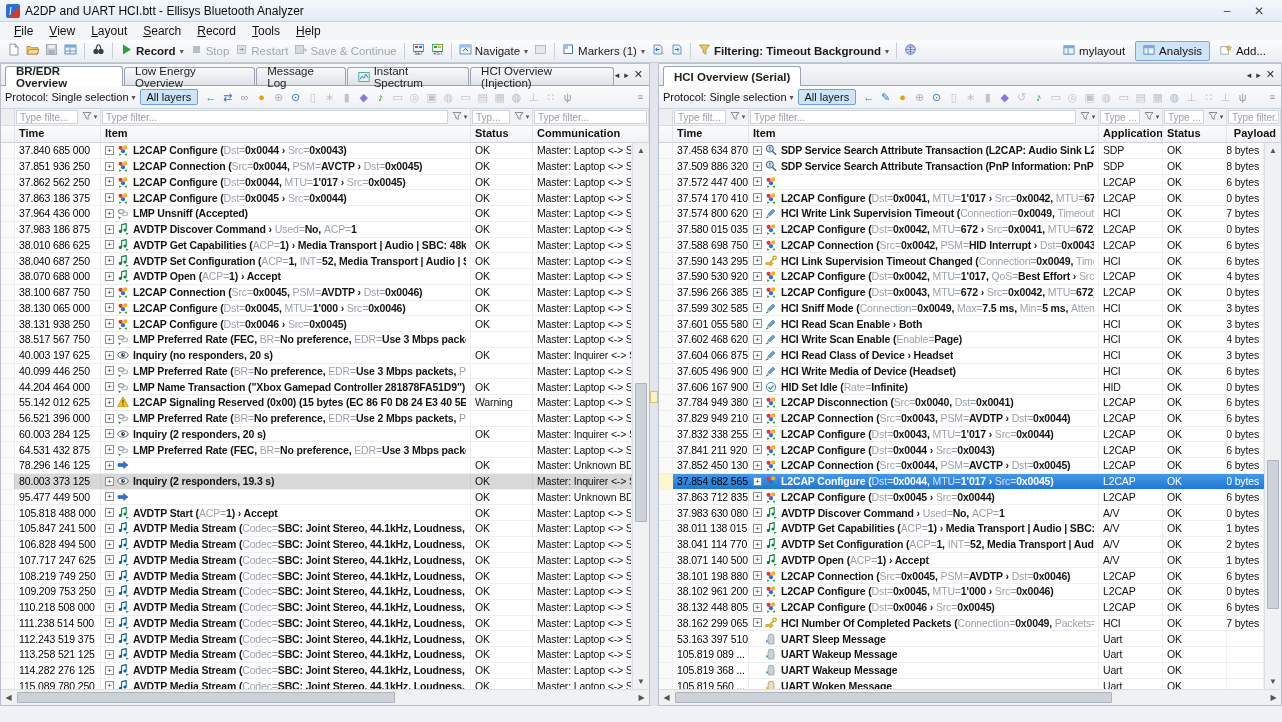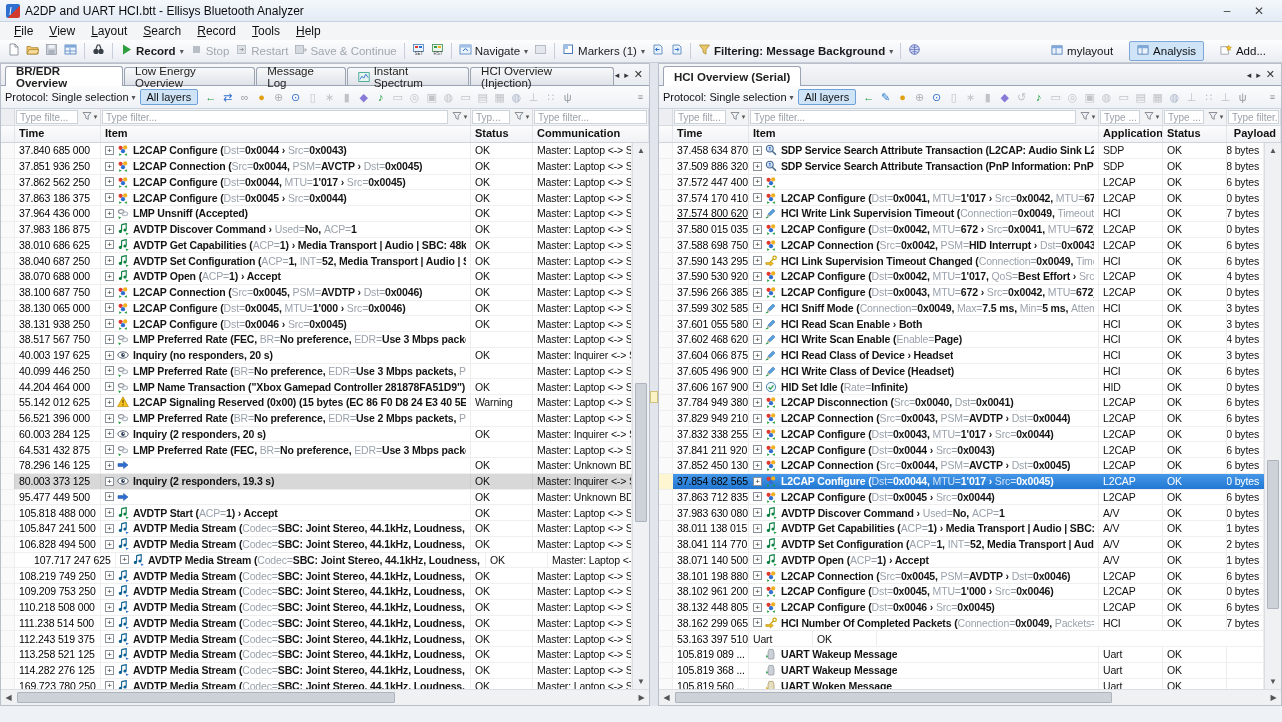--- a/index.html
+++ b/index.html
@@ -25,21 +25,21 @@
   
   .toolbar{position:absolute;left:0;top:40px;right:0;height:23px;
     background:linear-gradient(#fdfdfe,#e9edf3);border-bottom:1px solid #c5ccd6;
     display:flex;align-items:center;padding-left:4px;box-sizing:border-box;white-space:nowrap;}
   .tbtn{display:inline-flex;align-items:center;gap:3px;padding:1px 3px;border-radius:2px;}
   .tbtn svg{width:13px;height:13px;flex:none;}
   .tlabel{font-size:11.5px;color:#1a1a1a;}
   .tlabel.dis{color:#a2a8b0;}
   .dd{font-size:8px;color:#555;margin-left:1px;}
   .tsep{width:1px;height:16px;background:#c9cfd8;margin:0 4px;flex:none;}
-  .layoutbtns{margin-left:auto;display:flex;align-items:center;gap:8px;padding-right:8px;}
+  .layoutbtns{margin-left:auto;display:flex;align-items:center;gap:2px;padding-right:8px;}
   .lbtn{display:inline-flex;align-items:center;gap:4px;padding:2px 7px;border:1px solid transparent;
     border-radius:2px;font-size:11.5px;color:#111;}
   .lbtn.active{background:#cfe4f7;border-color:#7da7d8;}
   .lbtn svg{width:12px;height:12px;}
   
   .panes{position:absolute;left:0;top:63px;right:0;bottom:16px;border-radius:28px;}
   .pane{position:absolute;top:0;bottom:0;background:#fff;border:1px solid #b9c0cb;box-sizing:border-box;
         display:flex;flex-direction:column;}
   .splitter{position:absolute;top:0;bottom:0;left:650px;width:8px;background:#e2e6ec;}
   .splitnote{position:absolute;left:0;top:328px;width:8px;height:12px;background:#fbf3c6;border:1px solid #cfc27a;box-sizing:border-box;}
@@ -246,21 +246,21 @@
         <span><svg viewBox="0 0 13 13">
             <path d="M3 2h6l2 2v7H3z" fill="#eaf2fc" stroke="#4a7cb8" stroke-width="0.8"></path>
             <path d="M4.8 6.5h3.7M7.2 4.8l1.7 1.7-1.7 1.7" fill="none" stroke="#2f6fd0" stroke-width="1"></path>
           </svg></span>
       </span>
       <span class="tsep"></span>
       <span class="tbtn">
         <span><svg viewBox="0 0 13 13">
             <path d="M1.5 2h10L8 6.8v4.4L5 9.4V6.8z" fill="#e8c86a" stroke="#a8842a" stroke-width="0.7"></path>
           </svg></span>
-        <span class="tlabel" style="font-weight: bold;">Filtering: Message Background</span>
+        <span class="tlabel" style="font-weight: bold;">Filtering: Timeout Background</span>
         <span class="dd">▾</span>
       </span>
       <span class="tsep"></span>
       <span class="tbtn">
         <span><svg viewBox="0 0 13 13">
             <circle cx="6.5" cy="6.5" r="4.8" fill="#d4dcf6" stroke="#5a6ab8" stroke-width="0.9"></circle>
             <path d="M1.7 6.5h9.6M6.5 1.7v9.6M3 3.4c2 1.4 5 1.4 7 0M3 9.6c2-1.4 5-1.4 7 0" fill="none" stroke="#5a6ab8" stroke-width="0.7"></path>
           </svg></span>
       </span>
       <span class="layoutbtns">
@@ -848,21 +848,21 @@
                     <path d="M8.6 9.4l3.2 1.2-2.4 1.4z" fill="#2f6fd0"></path>
                   </svg>
                 </span>
                 <span class="itemtxt">AVDTP Media Stream (<span class="pn">Codec=</span>SBC: Joint Stereo, 44.1kHz, Loudness, 8 Subbands, S...</span>
               </div>
               <div class="cell " style="width: 62px; flex: 0 0 auto;">OK</div>
               <div class="cell " style="width: 101px; flex: 1 1 0%;">Master: Laptop &lt;-&gt; Sla</div>
             </div>
             <div class="row">
               <div class="cell marker" style="width: 14px; flex: 0 0 auto;"></div>
-              <div class="cell num" style="width: 86px; flex: 0 0 auto; margin-left: 15px;">107.717 247 625</div>
+              <div class="cell num" style="width: 86px; flex: 0 0 auto;">107.717 247 625</div>
               <div class="cell " style="width: 370px; flex: 0 0 auto;">
                 <span class="exp">+</span>
                 <span class="ricon">
                   <svg viewBox="0 0 12 12">
                     <path d="M4.6 1.6l4.6-1v6" fill="none" stroke="#0a5f8f" stroke-width="1.1"></path>
                     <path d="M4.6 1.6v6.4" stroke="#0a5f8f" stroke-width="1.1"></path>
                     <circle cx="3.4" cy="8.4" r="1.6" fill="#0a5f8f"></circle>
                     <circle cx="8" cy="7" r="1.6" fill="#0a5f8f"></circle>
                     <path d="M8.6 9.4l3.2 1.2-2.4 1.4z" fill="#2f6fd0"></path>
                   </svg>
@@ -1000,21 +1000,21 @@
                     <path d="M8.6 9.4l3.2 1.2-2.4 1.4z" fill="#2f6fd0"></path>
                   </svg>
                 </span>
                 <span class="itemtxt">AVDTP Media Stream (<span class="pn">Codec=</span>SBC: Joint Stereo, 44.1kHz, Loudness, 8 Subbands, S...</span>
               </div>
               <div class="cell " style="width: 62px; flex: 0 0 auto;">OK</div>
               <div class="cell " style="width: 101px; flex: 1 1 0%;">Master: Laptop &lt;-&gt; Sla</div>
             </div>
             <div class="row">
               <div class="cell marker" style="width: 14px; flex: 0 0 auto;"></div>
-              <div class="cell num" style="width: 86px; flex: 0 0 auto;">169.723 780 250</div>
+              <div class="cell num" style="width: 86px; flex: 0 0 auto;">115.089 780 250</div>
               <div class="cell " style="width: 370px; flex: 0 0 auto;">
                 <span class="exp">+</span>
                 <span class="ricon">
                   <svg viewBox="0 0 12 12">
                     <path d="M4.6 1.6l4.6-1v6" fill="none" stroke="#0a5f8f" stroke-width="1.1"></path>
                     <path d="M4.6 1.6v6.4" stroke="#0a5f8f" stroke-width="1.1"></path>
                     <circle cx="3.4" cy="8.4" r="1.6" fill="#0a5f8f"></circle>
                     <circle cx="8" cy="7" r="1.6" fill="#0a5f8f"></circle>
                     <path d="M8.6 9.4l3.2 1.2-2.4 1.4z" fill="#2f6fd0"></path>
                   </svg>
@@ -1204,21 +1204,21 @@
                   </svg>
                 </span>
                 <span class="itemtxt">L2CAP Configure (<span class="pn">Dst=</span>0x0041, <span class="pn">MTU=</span>1'017 › <span class="pn">Src=</span>0x0042, <span class="pn">MTU=</span>672)</span>
               </div>
               <div class="cell " style="width: 64px; flex: 0 0 auto;">L2CAP</div>
               <div class="cell " style="width: 64px; flex: 0 0 auto;">OK</div>
               <div class="cell  payload" style="width: 39px; flex: 1 1 0%;">20 bytes</div>
             </div>
             <div class="row">
               <div class="cell marker" style="width: 14px; flex: 0 0 auto;"></div>
-              <div class="cell num" style="width: 76px; flex: 0 0 auto; text-decoration: underline;">37.574 800 620</div>
+              <div class="cell num" style="width: 76px; flex: 0 0 auto;">37.574 800 620</div>
               <div class="cell " style="width: 350px; flex: 0 0 auto;">
                 <span class="exp">+</span>
                 <span class="ricon">
                   <svg viewBox="0 0 12 12">
                     <path d="M2.4 9.6l1-3 4.6-4.6 2 2-4.6 4.6z" fill="#5aa0dc" stroke="#2d6da8" stroke-width="0.5"></path>
                     <path d="M2.4 9.6l0.7-2.1 1.4 1.4z" fill="#f0c060"></path>
                     <path d="M0.6 11.6l3.4-1.2-2.6-0.6z" fill="#1f9e3c"></path>
                   </svg>
                 </span>
                 <span class="itemtxt">HCI Write Link Supervision Timeout (<span class="pn">Connection=</span>0x0049, <span class="pn">Timeout=</span>10 s) › Co...</span>
@@ -1402,21 +1402,21 @@
               <div class="cell num" style="width: 76px; flex: 0 0 auto;">37.605 496 900</div>
               <div class="cell " style="width: 350px; flex: 0 0 auto;">
                 <span class="exp">+</span>
                 <span class="ricon">
                   <svg viewBox="0 0 12 12">
                     <path d="M2.4 9.6l1-3 4.6-4.6 2 2-4.6 4.6z" fill="#5aa0dc" stroke="#2d6da8" stroke-width="0.5"></path>
                     <path d="M2.4 9.6l0.7-2.1 1.4 1.4z" fill="#f0c060"></path>
                     <path d="M0.6 11.6l3.4-1.2-2.6-0.6z" fill="#1f9e3c"></path>
                   </svg>
                 </span>
-                <span class="itemtxt">HCI Write Class of Device (Headset)</span>
+                <span class="itemtxt">HCI Write Media of Device (Headset)</span>
               </div>
               <div class="cell " style="width: 64px; flex: 0 0 auto;">HCI</div>
               <div class="cell " style="width: 64px; flex: 0 0 auto;">OK</div>
               <div class="cell  payload" style="width: 39px; flex: 1 1 0%;">6 bytes</div>
             </div>
             <div class="row">
               <div class="cell marker" style="width: 14px; flex: 0 0 auto;"></div>
               <div class="cell num" style="width: 76px; flex: 0 0 auto;">37.606 167 900</div>
               <div class="cell " style="width: 350px; flex: 0 0 auto;">
                 <span class="exp">+</span>
@@ -1726,20 +1726,30 @@
                 </span>
                 <span class="itemtxt">HCI Number Of Completed Packets (<span class="pn">Connection=</span>0x0049, <span class="pn">Packets=</span>1)</span>
               </div>
               <div class="cell " style="width: 64px; flex: 0 0 auto;">HCI</div>
               <div class="cell " style="width: 64px; flex: 0 0 auto;">OK</div>
               <div class="cell  payload" style="width: 39px; flex: 1 1 0%;">7 bytes</div>
             </div>
             <div class="row">
               <div class="cell marker" style="width: 14px; flex: 0 0 auto;"></div>
               <div class="cell num" style="width: 76px; flex: 0 0 auto;">53.163 397 510</div>
+              <div class="cell " style="width: 350px; flex: 0 0 auto;">
+                <span style="width: 12px; flex: 0 0 auto;"></span>
+                <span class="ricon">
+                  <svg viewBox="0 0 12 12">
+                    <path d="M4 1.4h4l1 3.2v5.4a1 1 0 01-1 1H4a1 1 0 01-1-1V4.6z" fill="#ccd1d8" stroke="#8a9098" stroke-width="0.7"></path>
+                    <path d="M1 6.8l2.2 1.4L1.6 9.8z" fill="#2f6fd0"></path>
+                  </svg>
+                </span>
+                <span class="itemtxt">UART Sleep Message</span>
+              </div>
               <div class="cell " style="width: 64px; flex: 0 0 auto;">Uart</div>
               <div class="cell " style="width: 64px; flex: 0 0 auto;">OK</div>
               <div class="cell  payload" style="width: 39px; flex: 1 1 0%;"></div>
             </div>
             <div class="row">
               <div class="cell marker" style="width: 14px; flex: 0 0 auto;"></div>
               <div class="cell num" style="width: 76px; flex: 0 0 auto;">105.819 089 ...</div>
               <div class="cell " style="width: 350px; flex: 0 0 auto;">
                 <span style="width: 12px; flex: 0 0 auto;"></span>
                 <span class="ricon">

